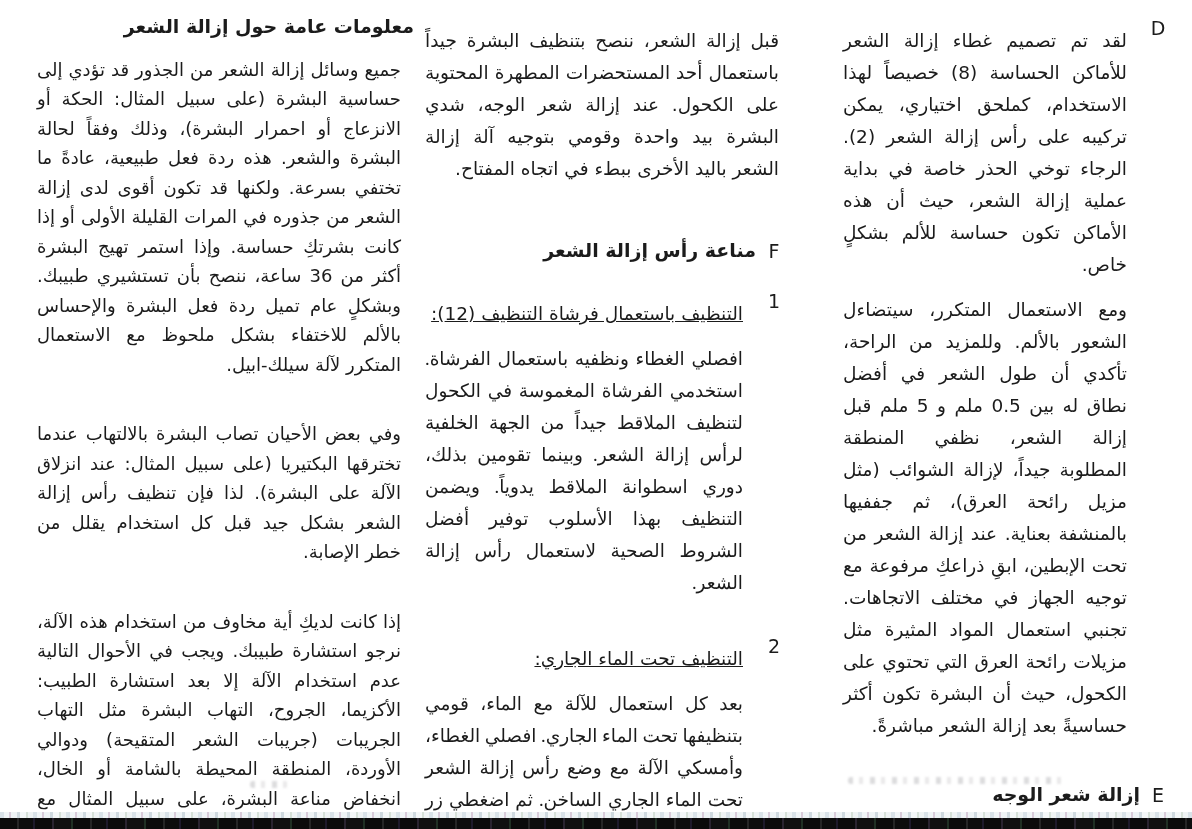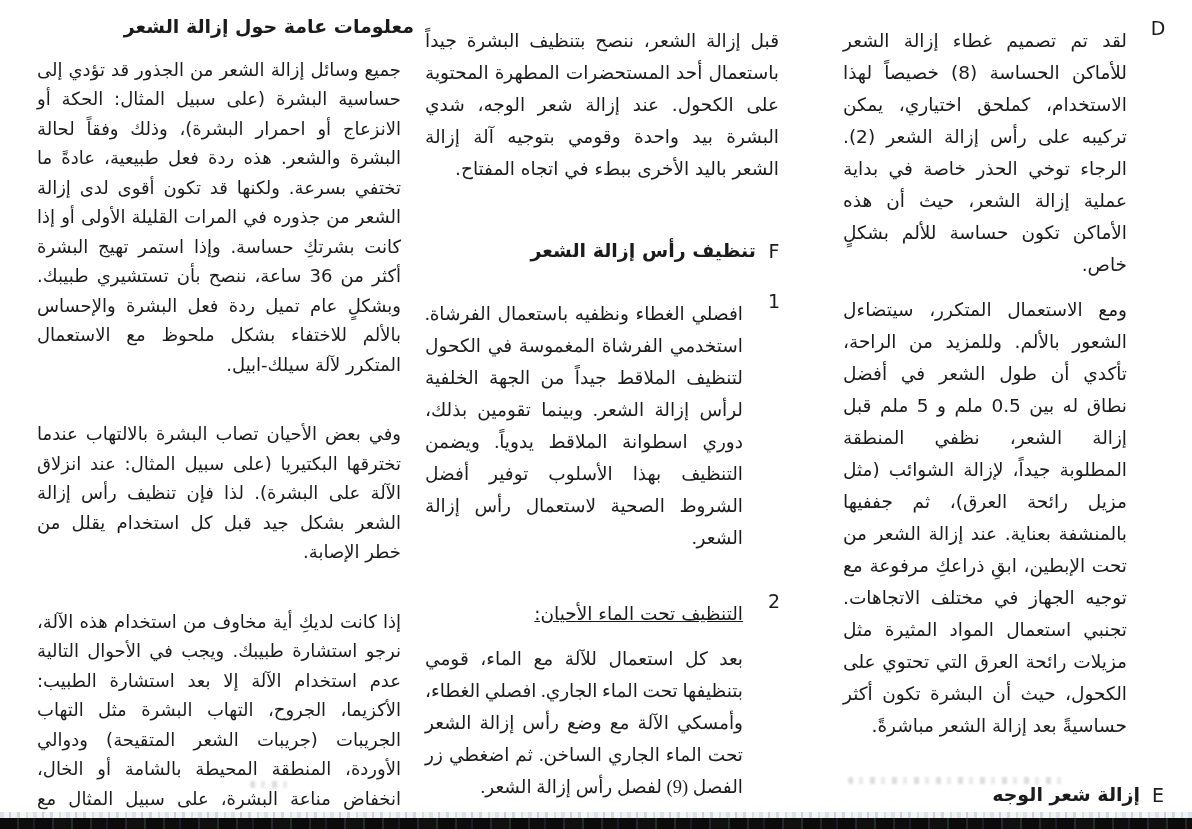--- a/index.html
+++ b/index.html
@@ -78,35 +78,38 @@
     </div>
 
   </div>
 
   <div class="col col-mid">
 
     <p>قبل إزالة الشعر، ننصح بتنظيف البشرة جيداً باستعمال أحد المستحضرات المطهرة المحتوية على الكحول. عند إزالة شعر الوجه، شدي البشرة بيد واحدة وقومي بتوجيه آلة إزالة الشعر باليد الأخرى ببطء في اتجاه المفتاح.</p>
 
     <div class="sec mt-f">
       <div class="marker">F</div>
-      <h2 class="sec-heading">تنظيف رأس إزالة الشعر</h2>
+      <h2 class="sec-heading">مناعة رأس إزالة الشعر</h2>
     </div>
 
     <div class="sec mt-item">
       <div class="marker">1</div>
       <div>
+        <p>
+          <span class="lead">التنظيف باستعمال فرشاة التنظيف (12):</span>
+        </p>
         <p class="item-body">افصلي الغطاء ونظفيه باستعمال الفرشاة. استخدمي الفرشاة المغموسة في الكحول لتنظيف الملاقط جيداً من الجهة الخلفية لرأس إزالة الشعر. وبينما تقومين بذلك، دوري اسطوانة الملاقط يدوياً. ويضمن التنظيف بهذا الأسلوب توفير أفضل الشروط الصحية لاستعمال رأس إزالة الشعر.</p>
       </div>
     </div>
 
     <div class="sec mt-item">
       <div class="marker">2</div>
       <div>
         <p>
-          <span class="lead">التنظيف تحت الماء الأحيان:</span>
+          <span class="lead">التنظيف تحت الماء الجاري:</span>
         </p>
         <p class="item-body">بعد كل استعمال للآلة مع الماء، قومي بتنظيفها تحت الماء الجاري. افصلي الغطاء، وأمسكي الآلة مع وضع رأس إزالة الشعر تحت الماء الجاري الساخن. ثم اضغطي زر الفصل (9) لفصل رأس إزالة الشعر.</p>
         <p class="item-body">هزي كلاً من الآلة ورأس إزالة الشعر بقوة للتأكد من خروج الماء المتبقي داخلهما، ثم اتركي الجزأين ليجفا تماماً، قبل إعادة تركيبهما.</p>
       </div>
     </div>
 
   </div>
 
   <div class="col col-left">
     <h2 class="sec-heading">معلومات عامة حول إزالة الشعر</h2>

